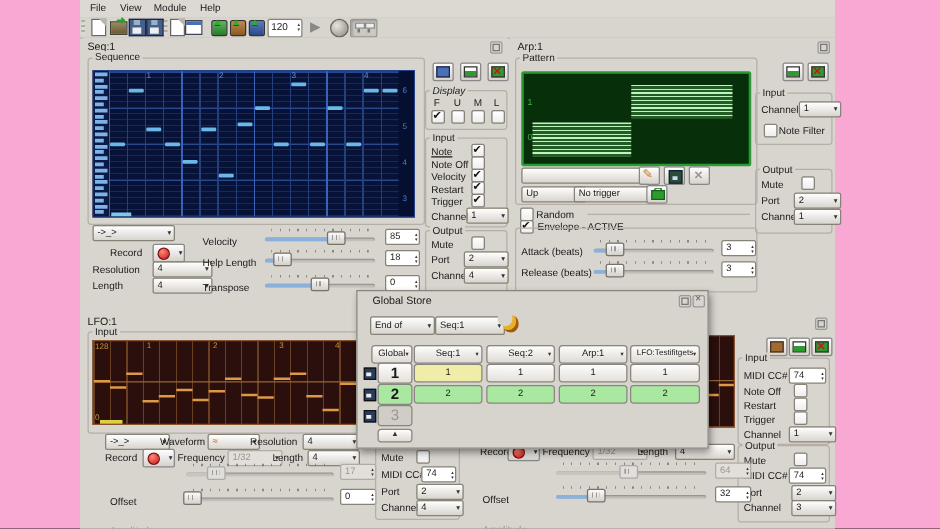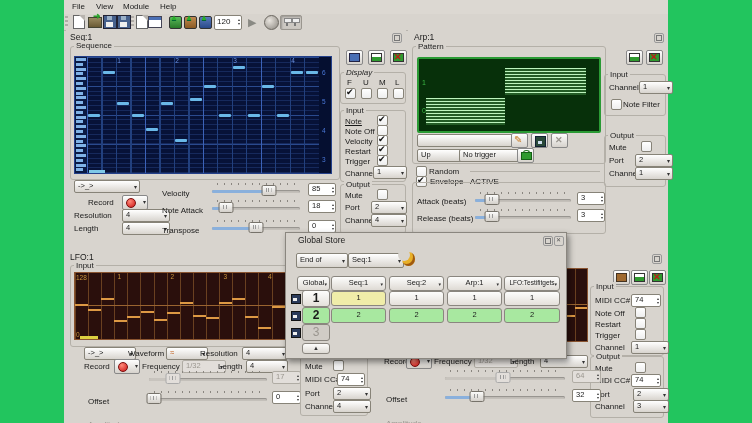--- a/index.html
+++ b/index.html
@@ -1,16 +1,16 @@
 <!DOCTYPE html>
 <html><head>
 <meta charset="utf-8">
 <style>
   html,body{margin:0;padding:0;background:#000;}
-  .stage{position:relative;width:752px;height:423px;background:#22c55e;overflow:hidden;
+  .stage{position:relative;width:752px;height:423px;background:#f9a8d4;overflow:hidden;
          font-family:"Liberation Sans",sans-serif;color:#1a1a1a;}
   .abs{position:absolute;}
   .app{position:absolute;left:64px;top:0;width:604px;height:423px;background:#d8d4ce;}
   
   .menubar{position:absolute;left:0;top:0;width:100%;height:14px;background:#dcd8d2;border-bottom:1px solid #c4c0ba;}
   .menuitem{position:absolute;top:1px;font-size:8px;padding:1px 4px;line-height:10px;}
   .toolbar{position:absolute;left:0;top:14px;width:100%;height:16px;background:#d8d4ce;border-bottom:1px solid #b8b4ae;}
   .tbh{position:absolute;top:2px;width:3px;height:12px;background:repeating-linear-gradient(180deg,#b0aca6 0 2px,#dcd8d2 2px 4px);}
   .tbtn{position:absolute;top:0;width:18px;height:16px;}
   .ic-doc{position:absolute;left:3px;top:1px;width:10px;height:12px;background:#fff;border:1px solid #666;}
@@ -240,21 +240,21 @@
     <div class="combo" style="left:56px;top:192px;width:34px;height:11px;">4</div>
 
     <span class="lab" style="left:96px;top:159px;">Velocity</span>
     <div class="slider" style="left:146px;top:152px;width:88px;">
       <div class="sl-ticks"></div>
           <div class="sl-groove"></div>
           <div class="sl-fill" style="width:65%;"></div>
           <div class="sl-handle" style="left:65%;"></div>
     </div>
     <div class="spin" style="left:242px;top:153px;width:14px;height:11px;">85</div>
-    <span class="lab" style="left:96px;top:176px;">Note Attack</span>
+    <span class="lab" style="left:96px;top:176px;">Help Length</span>
     <div class="slider" style="left:146px;top:169px;width:88px;">
       <div class="sl-ticks"></div>
           <div class="sl-groove"></div>
           <div class="sl-fill" style="width:16%;"></div>
           <div class="sl-handle" style="left:16%;"></div>
     </div>
     <div class="spin" style="left:242px;top:170px;width:14px;height:11px;">18</div>
     <span class="lab" style="left:96px;top:196px;">Transpose</span>
     <div class="slider" style="left:146px;top:189px;width:88px;">
       <div class="sl-ticks"></div>

